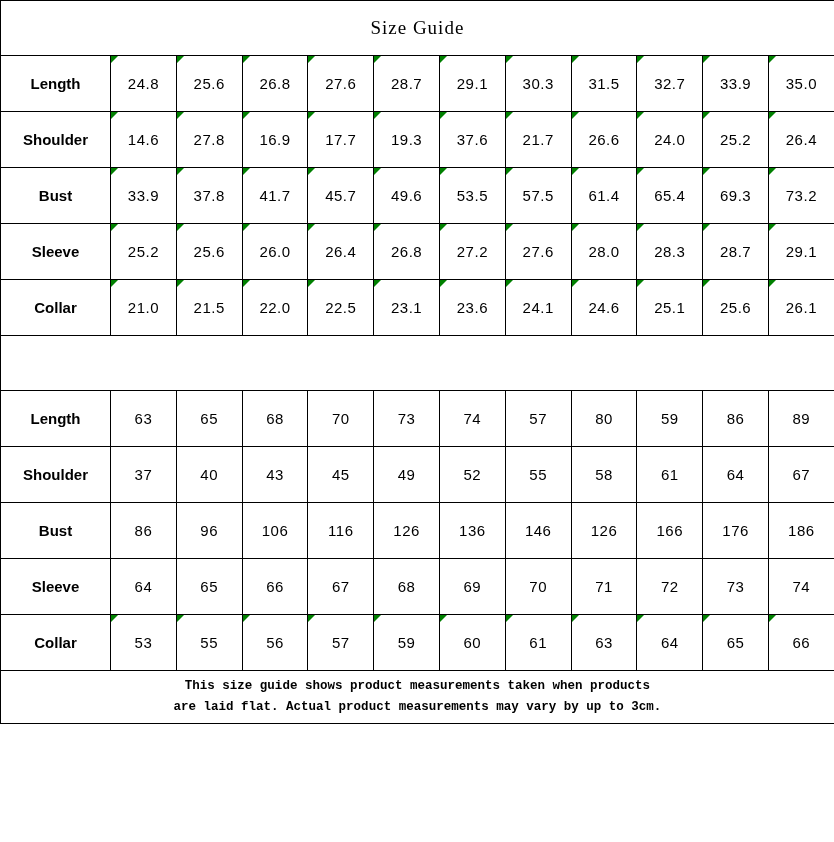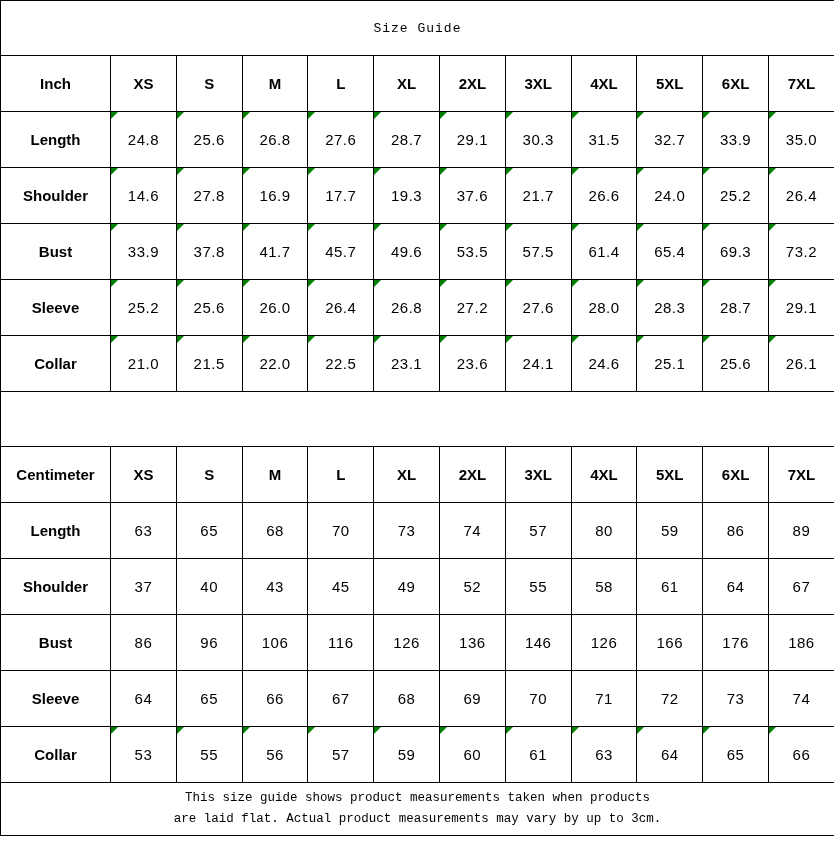--- a/index.html
+++ b/index.html
@@ -21,22 +21,22 @@
     padding:0;
     position:relative;
     overflow:hidden;
     background:#fff;
   }
   tr.grid-row{height:56px;}
   tr.title-row{height:55px;}
   tr.spacer-row{height:55px;}
   tr.footer-row{height:53px;}
   .title-cell{
-    font-family:Liberation Mono, monospace;
-    font-size:13px;
+    font-family:Liberation Serif, serif;
+    font-size:19px;
     font-weight:normal;
     letter-spacing:1px;
   }
   th.unit-header-cell,th.row-label-cell,th.size-header-cell{
     font-weight:bold;
     font-size:15px;
   }
   td.value-cell{
     font-weight:normal;
     font-size:15px;
@@ -47,53 +47,39 @@
     position:absolute;
     top:0;left:0;
     width:0;height:0;
     border-top:7px solid var(--flag,#008000);
     border-right:7px solid transparent;
   }
   .footer-cell{
     font-family:"Liberation Mono","DejaVu Sans Mono",monospace;
     font-size:12.5px;
     line-height:1.65;
-    font-weight:normal;
+    font-weight:bold;
   }
   .spacer-cell{border-left:1px solid #000;border-right:1px solid #000;}
 </style>
 </head>
 <body>
 
 <table class="size-guide">
   <colgroup>
     <col style="width:110px">
     <col span="11" style="width:65.8px">
   </colgroup>
   <tbody>
     <tr class="title-row">
       <td colspan="12" class="title-cell">Size Guide</td>
     </tr>
     </tbody>
     <tbody id="inch-section">
       <tr class="grid-row">
-        <th class="unit-header-cell">Inch</th>
-        <th class="size-header-cell">XS</th>
-        <th class="size-header-cell">S</th>
-        <th class="size-header-cell">M</th>
-        <th class="size-header-cell">L</th>
-        <th class="size-header-cell">XL</th>
-        <th class="size-header-cell">2XL</th>
-        <th class="size-header-cell">3XL</th>
-        <th class="size-header-cell">4XL</th>
-        <th class="size-header-cell">5XL</th>
-        <th class="size-header-cell">6XL</th>
-        <th class="size-header-cell">7XL</th>
-      </tr>
-      <tr class="grid-row">
         <th class="row-label-cell">Length</th>
         <td class="value-cell flagged">24.8</td>
         <td class="value-cell flagged">25.6</td>
         <td class="value-cell flagged">26.8</td>
         <td class="value-cell flagged">27.6</td>
         <td class="value-cell flagged">28.7</td>
         <td class="value-cell flagged">29.1</td>
         <td class="value-cell flagged">30.3</td>
         <td class="value-cell flagged">31.5</td>
         <td class="value-cell flagged">32.7</td>
@@ -157,34 +143,20 @@
         <td class="value-cell flagged">26.1</td>
       </tr>
     </tbody>
     <tbody>
       <tr class="spacer-row">
       <td colspan="12" class="spacer-cell"></td>
     </tr>
     </tbody>
     <tbody id="cm-section">
       <tr class="grid-row">
-        <th class="unit-header-cell">Centimeter</th>
-        <th class="size-header-cell">XS</th>
-        <th class="size-header-cell">S</th>
-        <th class="size-header-cell">M</th>
-        <th class="size-header-cell">L</th>
-        <th class="size-header-cell">XL</th>
-        <th class="size-header-cell">2XL</th>
-        <th class="size-header-cell">3XL</th>
-        <th class="size-header-cell">4XL</th>
-        <th class="size-header-cell">5XL</th>
-        <th class="size-header-cell">6XL</th>
-        <th class="size-header-cell">7XL</th>
-      </tr>
-      <tr class="grid-row">
         <th class="row-label-cell">Length</th>
         <td class="value-cell">63</td>
         <td class="value-cell">65</td>
         <td class="value-cell">68</td>
         <td class="value-cell">70</td>
         <td class="value-cell">73</td>
         <td class="value-cell">74</td>
         <td class="value-cell">57</td>
         <td class="value-cell">80</td>
         <td class="value-cell">59</td>

